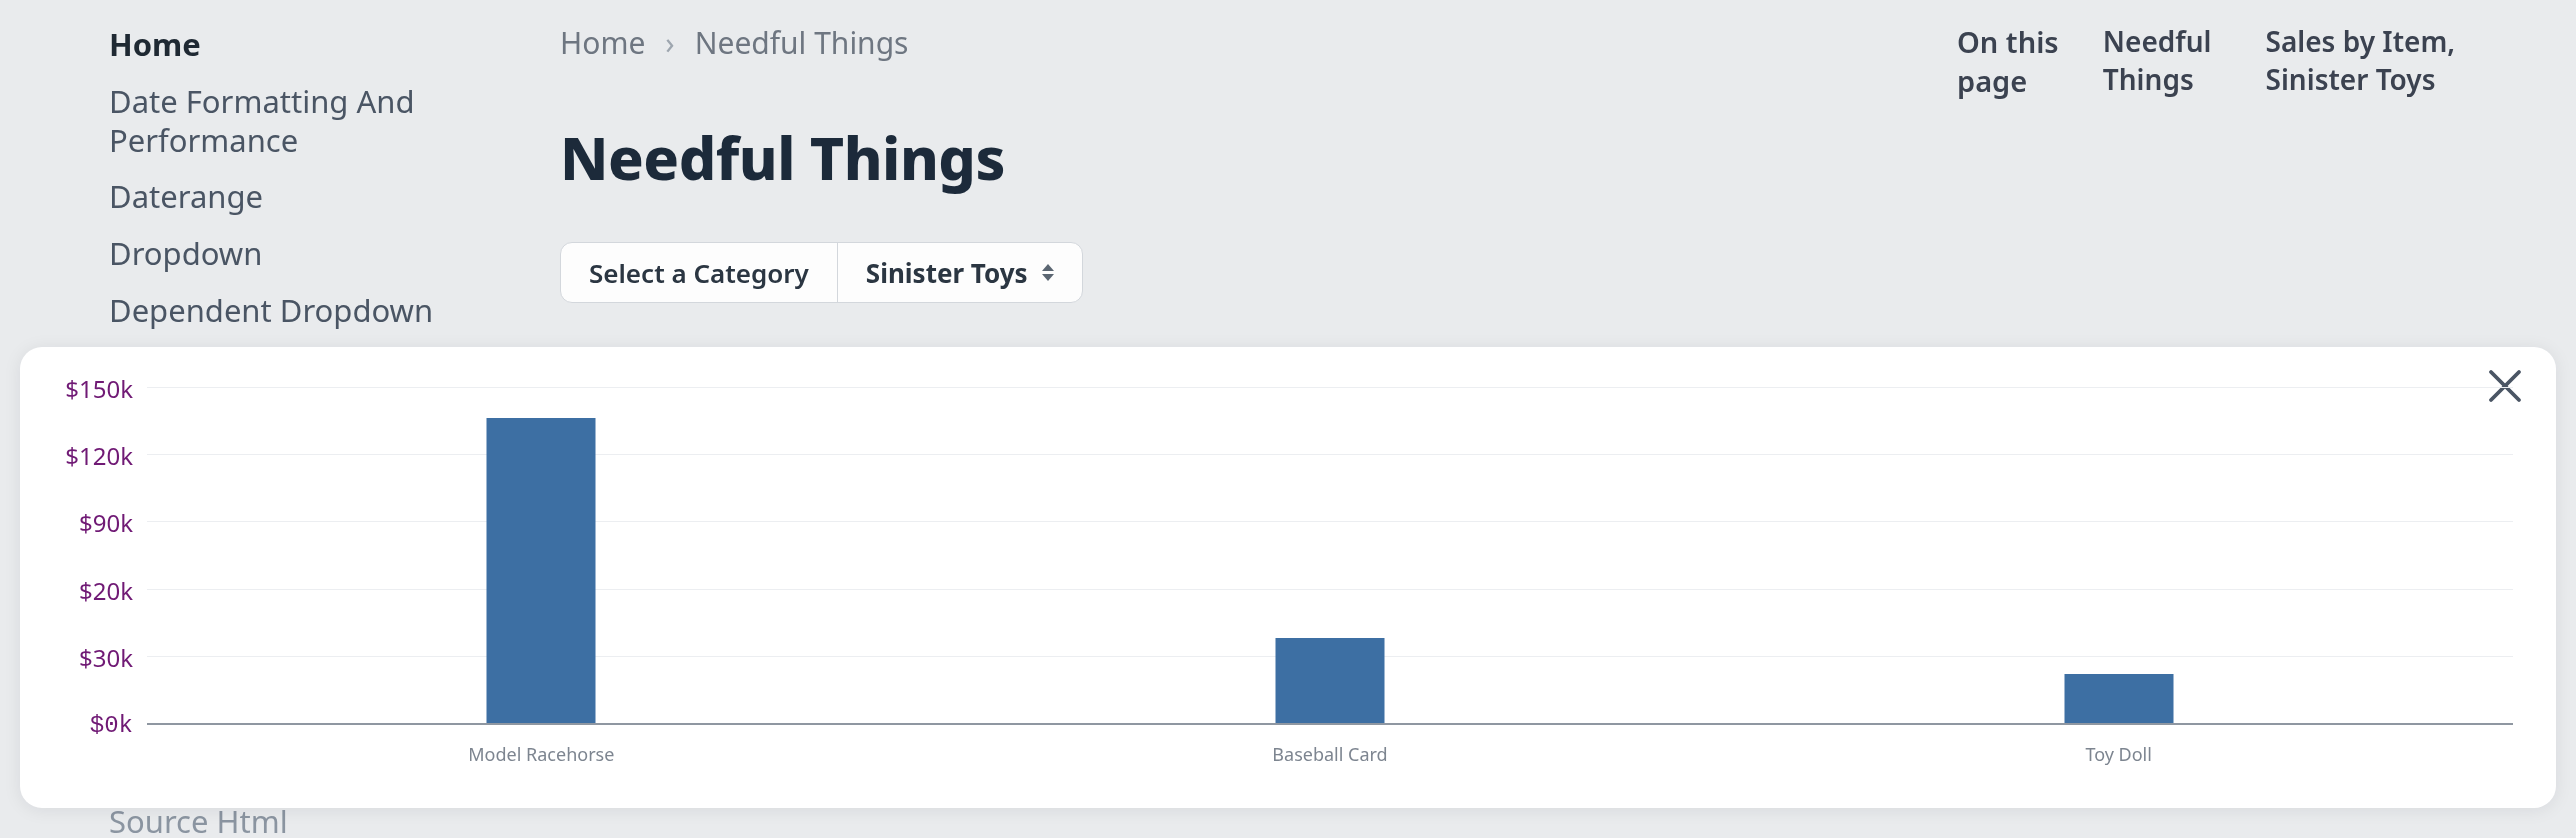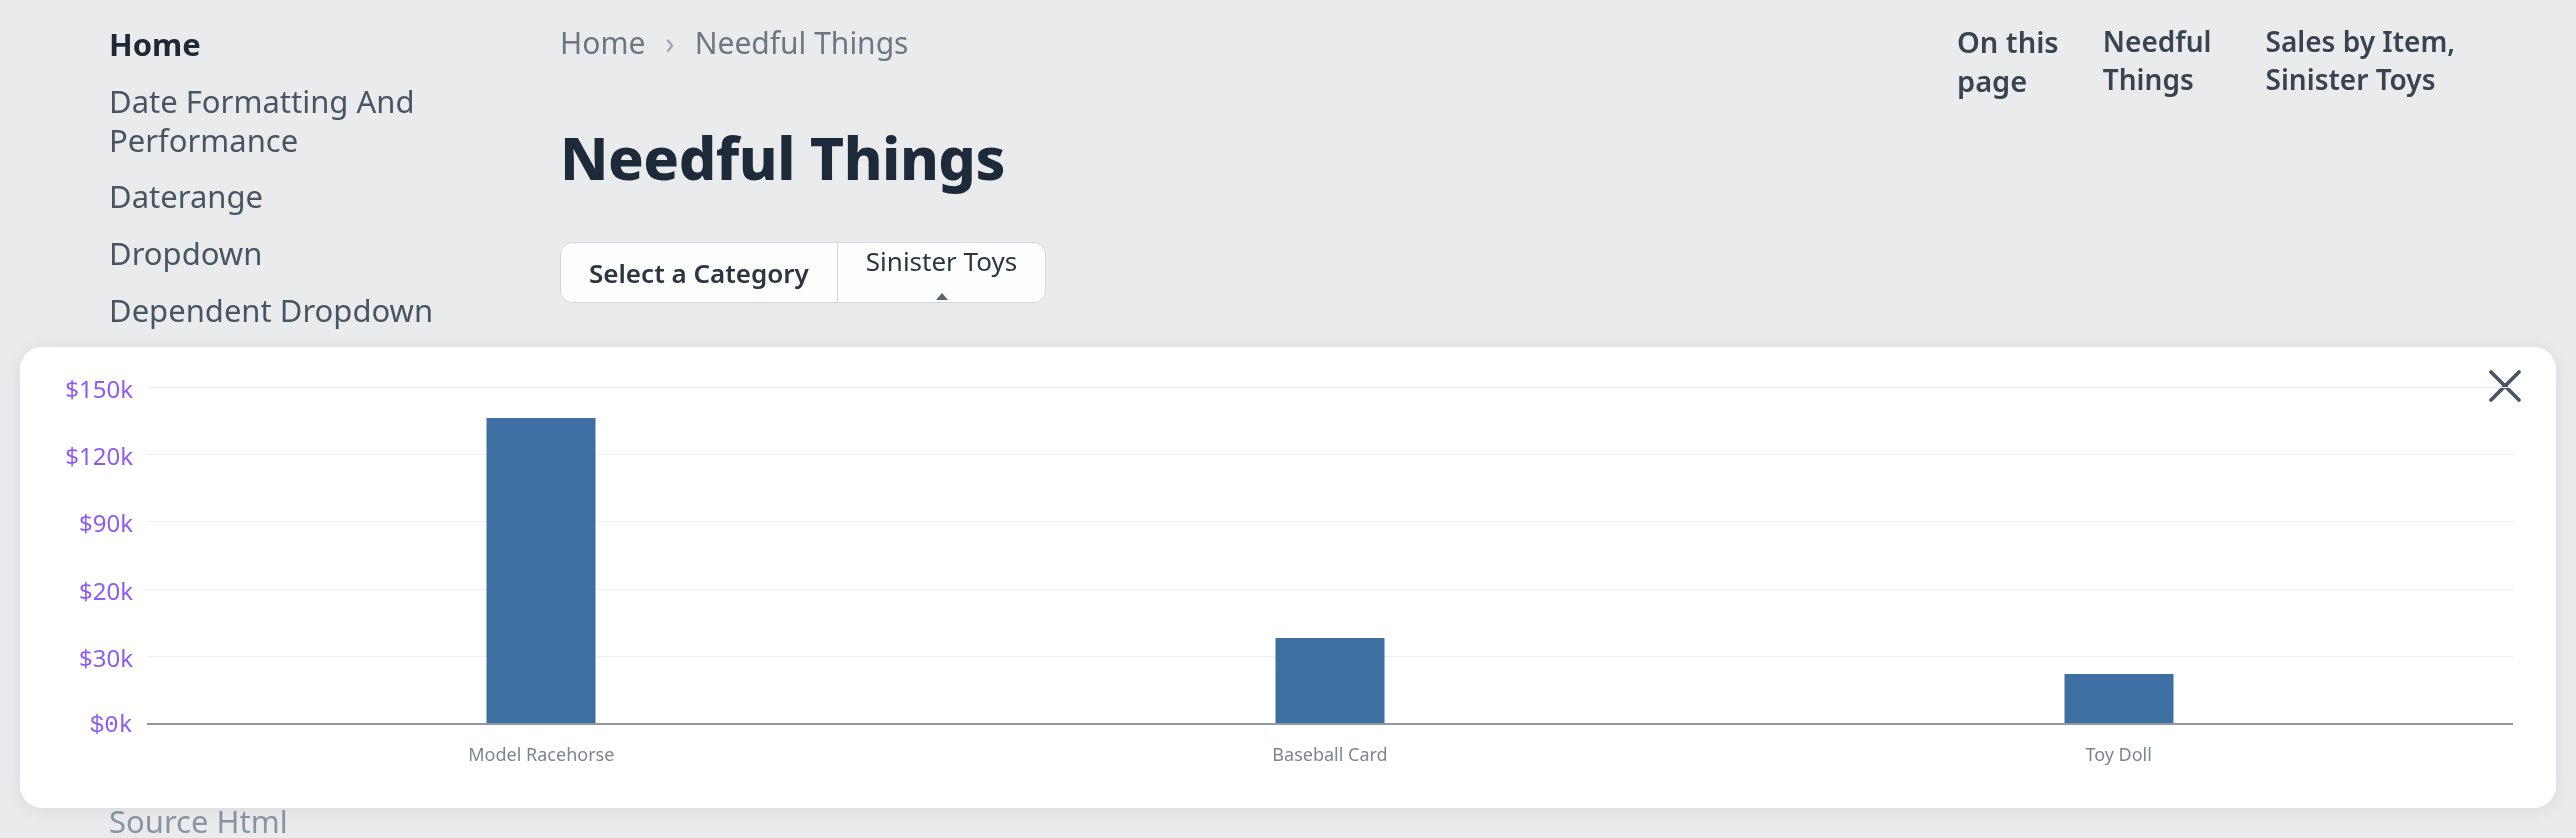--- a/index.html
+++ b/index.html
@@ -61,21 +61,21 @@
     border-radius: 12px;
     background: #fdfdfd;
     overflow: hidden;
     height: 61px;
   }
   .selector .seg {
     display: flex; align-items: center;
     padding: 0 28px;
     font-size: 26px; font-weight: 600; color: #2b3642;
   }
-  .selector .seg.value { font-weight: 400; gap: 14px; border-left: 1.7px solid var(--border); flex-direction: column; }
+  .selector .seg.value { font-weight: 700; gap: 14px; border-left: 1.7px solid var(--border); }
   .selector .caret {
     display: inline-flex; flex-direction: column; gap: 3px;
     justify-content: center;
   }
   .selector .caret span {
     width: 0; height: 0; border-left: 6px solid transparent; border-right: 6px solid transparent;
   }
   .selector .caret .up   { border-bottom: 7px solid #5b6672; }
   .selector .caret .down { border-top: 7px solid #5b6672; }
 
@@ -134,21 +134,21 @@
   }
   .grid-line {
     position: absolute; left: 0; right: 0;
     border-top: 1.6px solid #eceef1;
   }
   .grid-line.axis { border-top: 2px solid #8f97a1; }
   .y-label {
     position: absolute;
     right: calc(100% + 14px);
     transform: translateY(-50%);
-    font-size: 24px; color: #8b5cf6; white-space: nowrap;
+    font-size: 24px; color: #701a75; white-space: nowrap;
   }
   .bars-wrap {
     position: absolute; left: 0; right: 0; top: 0; bottom: 0;
     display: flex;
   }
   .bar-slot {
     flex: 1; position: relative;
   }
   .bar {
     position: absolute;

